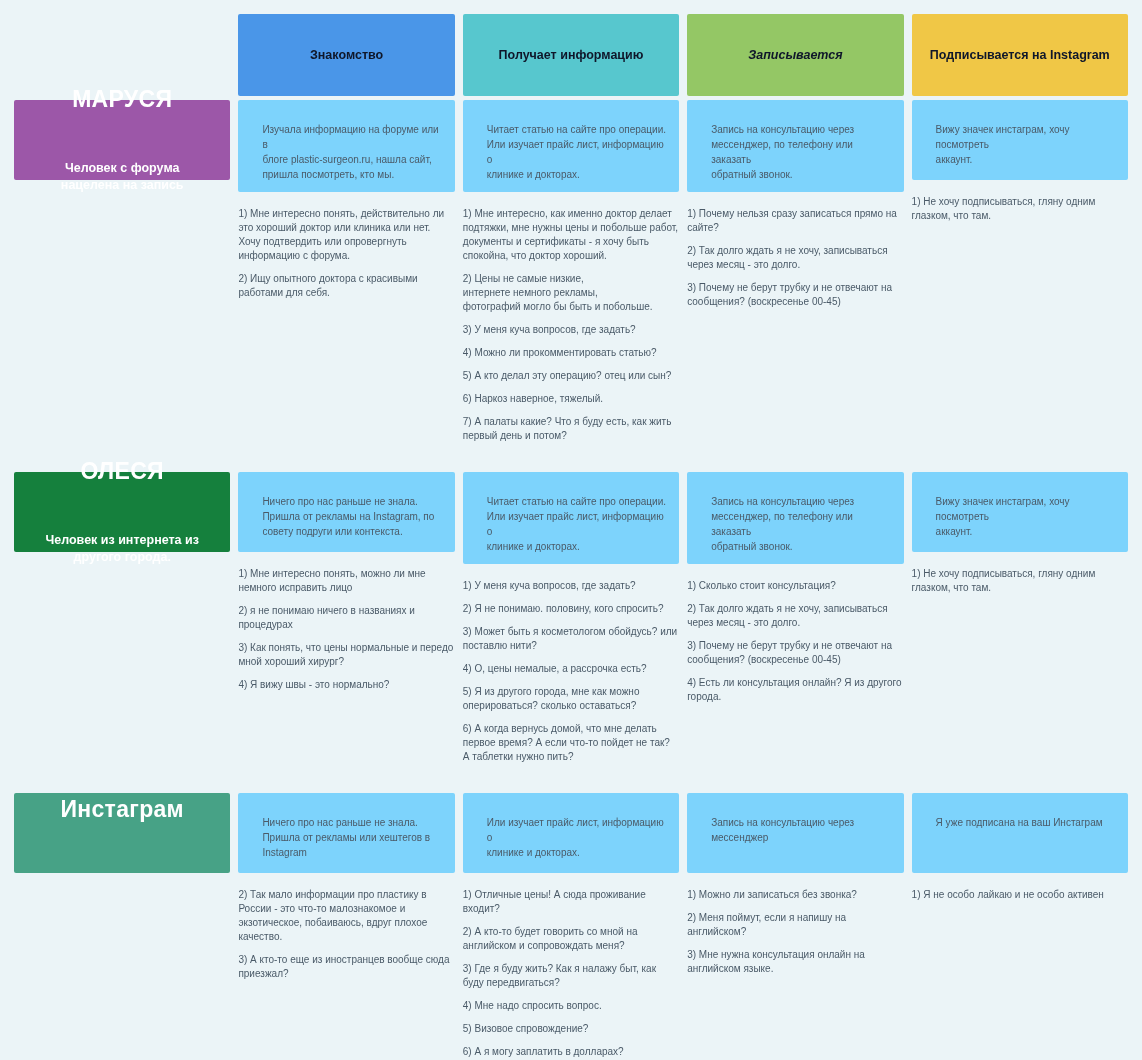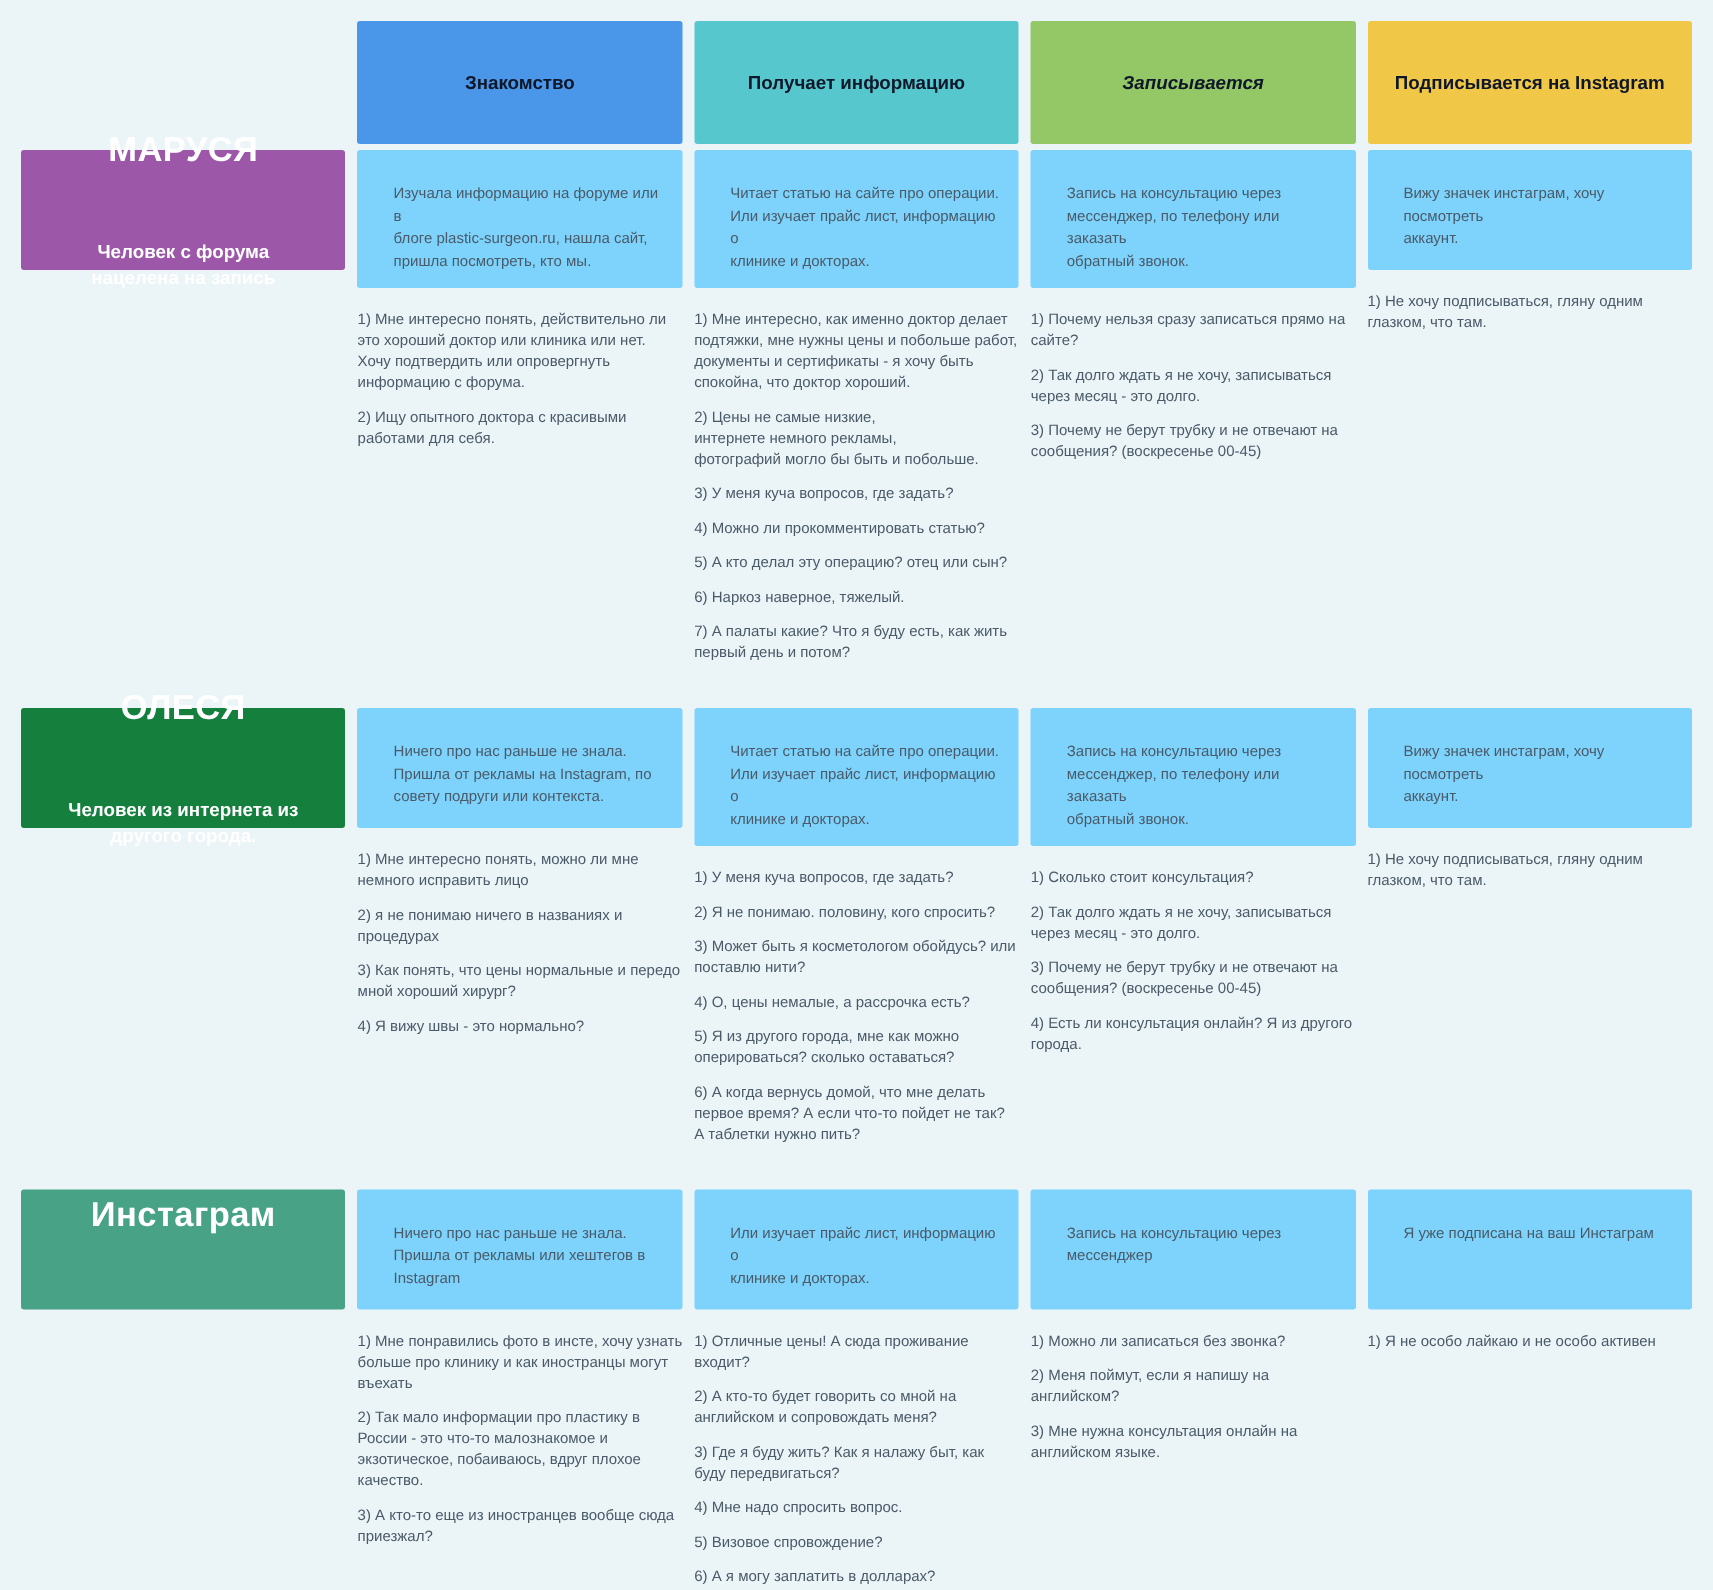--- a/index.html
+++ b/index.html
@@ -239,21 +239,20 @@
           
         
             <div class="cell">
               <div class="summary-card">
                 <p class="summary-text">Ничего про нас раньше не знала.
 Пришла от рекламы или хештегов в
 Instagram</p>
               </div>
               <div class="questions">
 
-                  <p class="question">1) Мне понравились фото в инсте, хочу узнать больше про клинику и как иностранцы могут въехать</p>
 
                   <p class="question">2) Так мало информации про пластику в России - это что-то малознакомое и экзотическое, побаиваюсь, вдруг плохое качество.</p>
 
                   <p class="question">3) А кто-то еще из иностранцев вообще сюда приезжал?</p>
                 </div>
             </div>
           
             <div class="cell">
               <div class="summary-card">
                 <p class="summary-text">Или изучает прайс лист, информацию о

